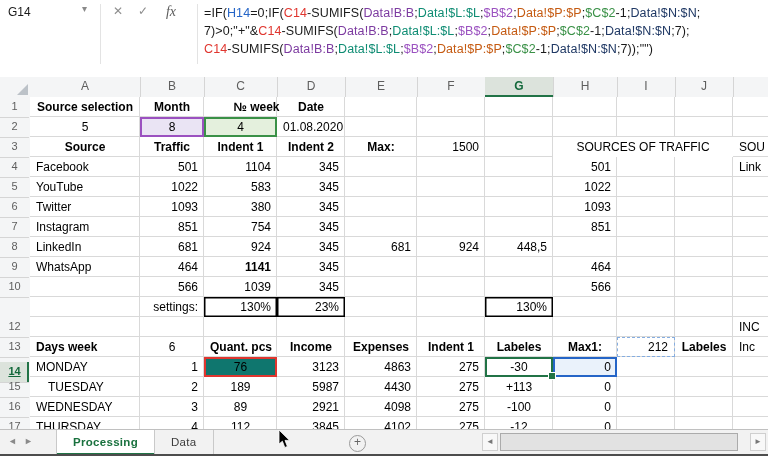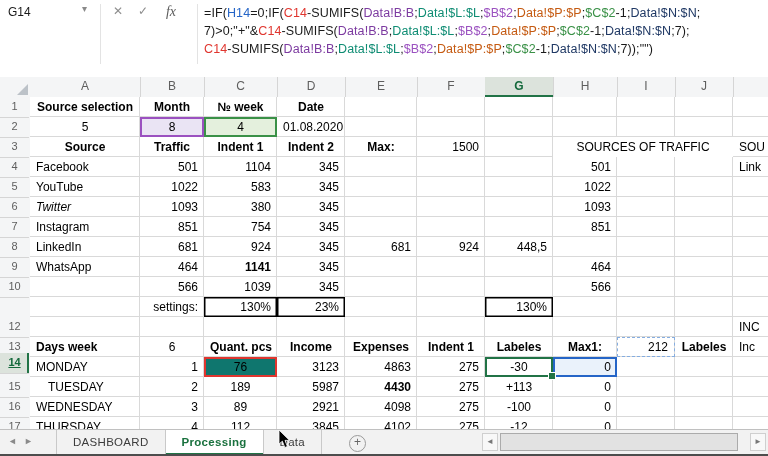--- a/index.html
+++ b/index.html
@@ -116,21 +116,21 @@
       <div class="rh" style="top: 60px;">4</div>
       <div class="rh" style="top: 80px;">5</div>
       <div class="rh" style="top: 100px;">6</div>
       <div class="rh" style="top: 120px;">7</div>
       <div class="rh" style="top: 140px;">8</div>
       <div class="rh" style="top: 160px;">9</div>
       <div class="rh" style="top: 180px;">10</div>
       <div class="rh" style="top: 200px; margin-left: 32px;">11</div>
       <div class="rh" style="top: 220px;">12</div>
       <div class="rh" style="top: 240px;">13</div>
-      <div class="rh selrow" style="top: 256px; text-decoration: underline;">14</div>
+      <div class="rh selrow" style="top: 265px; text-decoration: underline;">14</div>
       <div class="rh" style="top: 280px;">15</div>
       <div class="rh" style="top: 300px;">16</div>
       <div class="rh" style="top: 320px;">17</div>
     </div>
   <div id="grid">
       <div class="gl v" style="left: 109px;"></div>
       <div class="gl v" style="left: 173px;"></div>
       <div class="gl v" style="left: 246px;"></div>
       <div class="gl v" style="left: 314px;"></div>
       <div class="gl v" style="left: 386px;"></div>
@@ -150,21 +150,21 @@
       <div class="gl h" style="top: 179px;"></div>
       <div class="gl h" style="top: 199px;"></div>
       <div class="gl h" style="top: 219px;"></div>
       <div class="gl h" style="top: 239px;"></div>
       <div class="gl h" style="top: 259px;"></div>
       <div class="gl h" style="top: 279px;"></div>
       <div class="gl h" style="top: 299px;"></div>
       <div class="gl h" style="top: 319px;"></div>
       <div class="cell ac bold" style="left: 0px; top: 0px; width: 110px;">Source selection</div>
       <div class="cell ac bold" style="left: 110px; top: 0px; width: 64px;">Month</div>
-      <div class="cell ac bold" style="left: 174px; top: 0px; width: 73px;">№ week</div>
+      <div class="cell ac bold" style="left: 190px; top: 0px; width: 73px;">№ week</div>
       <div class="cell ac bold" style="left: 247px; top: 0px; width: 68px;">Date</div>
       <div class="cell ac" style="left: 0px; top: 20px; width: 110px;">5</div>
       <div class="cell ac hl-b2" style="left: 110px; top: 20px; width: 64px;">8</div>
       <div class="cell ac hl-c2" style="left: 174px; top: 20px; width: 73px;">4</div>
       <div class="cell ar" style="left: 247px; top: 20px; width: 68px;">01.08.2020</div>
       <div class="cell ac bold" style="left: 0px; top: 40px; width: 110px;">Source</div>
       <div class="cell ac bold" style="left: 110px; top: 40px; width: 64px;">Traffic</div>
       <div class="cell ac bold" style="left: 174px; top: 40px; width: 73px;">Indent 1</div>
       <div class="cell ac bold" style="left: 247px; top: 40px; width: 68px;">Indent 2</div>
       <div class="cell ac bold" style="left: 315px; top: 40px; width: 72px;">Max:</div>
@@ -175,21 +175,21 @@
       <div class="cell ar" style="left: 110px; top: 60px; width: 64px;">501</div>
       <div class="cell ar" style="left: 174px; top: 60px; width: 73px;">1104</div>
       <div class="cell ar" style="left: 247px; top: 60px; width: 68px;">345</div>
       <div class="cell ar" style="left: 523px; top: 60px; width: 64px;">501</div>
       <div class="cell al" style="left: 703px; top: 60px; width: 80px;">Link</div>
       <div class="cell al" style="left: 0px; top: 80px; width: 110px;">YouTube</div>
       <div class="cell ar" style="left: 110px; top: 80px; width: 64px;">1022</div>
       <div class="cell ar" style="left: 174px; top: 80px; width: 73px;">583</div>
       <div class="cell ar" style="left: 247px; top: 80px; width: 68px;">345</div>
       <div class="cell ar" style="left: 523px; top: 80px; width: 64px;">1022</div>
-      <div class="cell al" style="left: 0px; top: 100px; width: 110px; font-style: italic;">Twitter</div>
+      <div class="cell al" style="left: 0px; top: 100px; width: 110px;">Twitter</div>
       <div class="cell ar" style="left: 110px; top: 100px; width: 64px;">1093</div>
       <div class="cell ar" style="left: 174px; top: 100px; width: 73px;">380</div>
       <div class="cell ar" style="left: 247px; top: 100px; width: 68px;">345</div>
       <div class="cell ar" style="left: 523px; top: 100px; width: 64px;">1093</div>
       <div class="cell al" style="left: 0px; top: 120px; width: 110px;">Instagram</div>
       <div class="cell ar" style="left: 110px; top: 120px; width: 64px;">851</div>
       <div class="cell ar" style="left: 174px; top: 120px; width: 73px;">754</div>
       <div class="cell ar" style="left: 247px; top: 120px; width: 68px;">345</div>
       <div class="cell ar" style="left: 523px; top: 120px; width: 64px;">851</div>
       <div class="cell al" style="left: 0px; top: 140px; width: 110px;">LinkedIn</div>
@@ -229,21 +229,21 @@
       <div class="cell ac hl-c14" style="left: 174px; top: 260px; width: 73px;">76</div>
       <div class="cell ar" style="left: 247px; top: 260px; width: 68px;">3123</div>
       <div class="cell ar" style="left: 315px; top: 260px; width: 72px;">4863</div>
       <div class="cell ar" style="left: 387px; top: 260px; width: 68px;">275</div>
       <div class="cell ac sel" style="left: 455px; top: 260px; width: 68px;">-30<div class="handle"></div></div>
       <div class="cell ar hl-h14" style="left: 523px; top: 260px; width: 64px;">0</div>
       <div class="cell al" style="left: 12px; top: 280px; width: 110px;">TUESDAY</div>
       <div class="cell ar" style="left: 110px; top: 280px; width: 64px;">2</div>
       <div class="cell ac" style="left: 174px; top: 280px; width: 73px;">189</div>
       <div class="cell ar" style="left: 247px; top: 280px; width: 68px;">5987</div>
-      <div class="cell ar" style="left: 315px; top: 280px; width: 72px; font-weight: bold;">4430</div>
+      <div class="cell ar" style="left: 315px; top: 280px; width: 72px;">4430</div>
       <div class="cell ar" style="left: 387px; top: 280px; width: 68px;">275</div>
       <div class="cell ac" style="left: 455px; top: 280px; width: 68px;">+113</div>
       <div class="cell ar" style="left: 523px; top: 280px; width: 64px;">0</div>
       <div class="cell al" style="left: 0px; top: 300px; width: 110px;">WEDNESDAY</div>
       <div class="cell ar" style="left: 110px; top: 300px; width: 64px;">3</div>
       <div class="cell ac" style="left: 174px; top: 300px; width: 73px;">89</div>
       <div class="cell ar" style="left: 247px; top: 300px; width: 68px;">2921</div>
       <div class="cell ar" style="left: 315px; top: 300px; width: 72px;">4098</div>
       <div class="cell ar" style="left: 387px; top: 300px; width: 68px;">275</div>
       <div class="cell ac" style="left: 455px; top: 300px; width: 68px;">-100</div>
@@ -255,21 +255,20 @@
       <div class="cell ar" style="left: 315px; top: 320px; width: 72px;">4102</div>
       <div class="cell ar" style="left: 387px; top: 320px; width: 68px;">275</div>
       <div class="cell ac" style="left: 455px; top: 320px; width: 68px;">-12</div>
       <div class="cell ar" style="left: 523px; top: 320px; width: 64px;">0</div>
     </div>
 
   <div id="tabbar">
     <span class="tnav" id="tnav-left">◄</span>
     <span class="tnav" id="tnav-right">►</span>
     <div id="tabs">
-        <div class="tab">DASHBOARD</div>
         <div class="tab active">Processing</div>
         <div class="tab">Data</div>
       </div>
     <span id="add-sheet">+</span>
     <div id="hscroll">
       <span class="sbtn" id="sb-left">◄</span>
       <div id="sb-thumb"></div>
       <span class="sbtn" id="sb-right">►</span>
     </div>
   </div>

